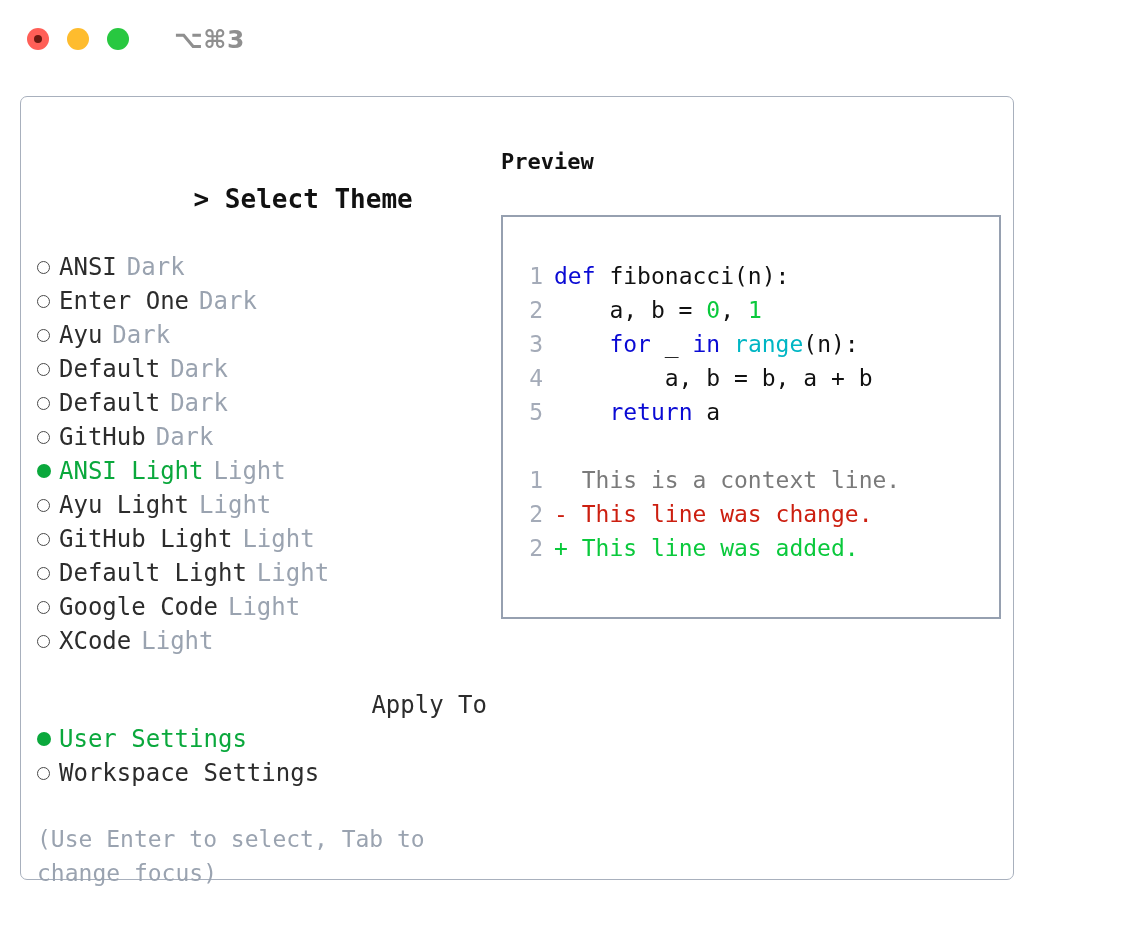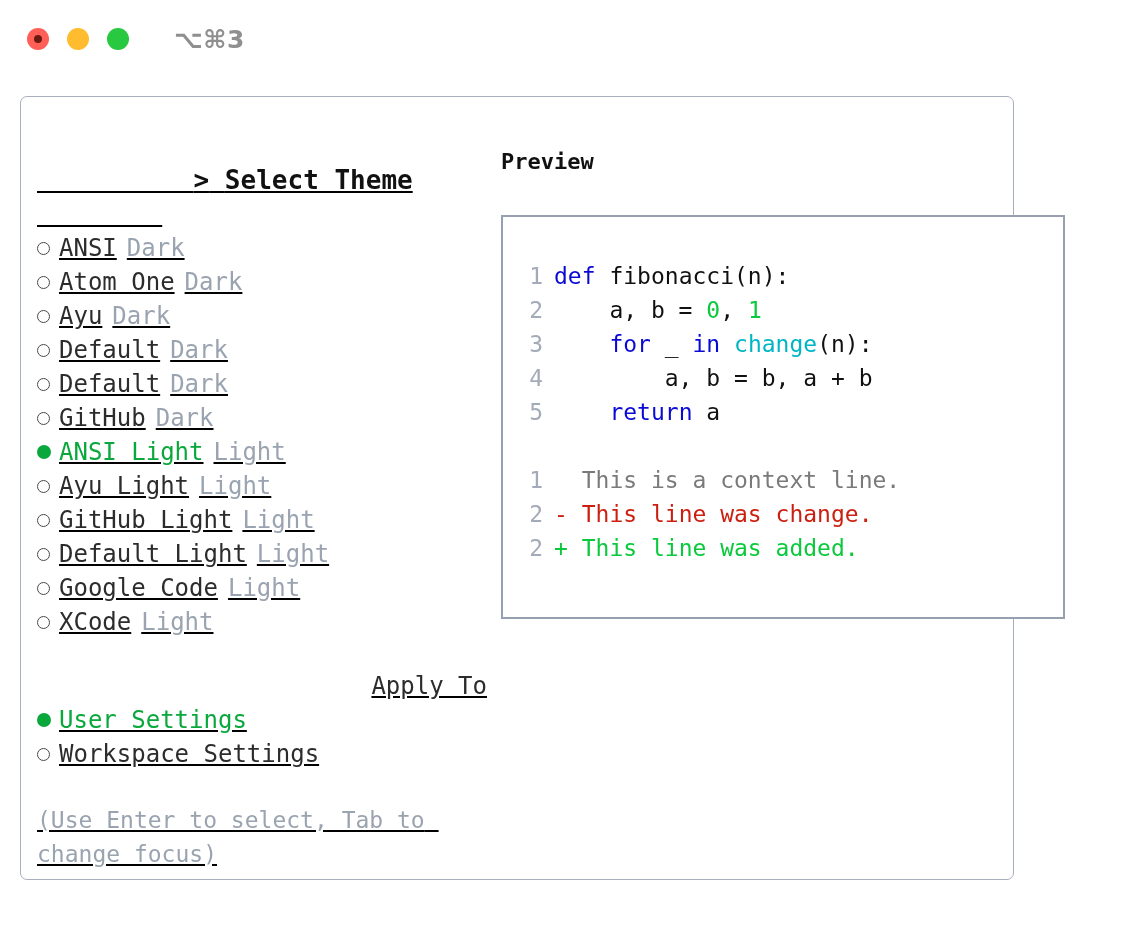--- a/index.html
+++ b/index.html
@@ -84,23 +84,22 @@
     position: absolute;
     left: 0; top: 0;
     width: 100%;
     height: 100%;
   }
 
   
   .left-col {
     position: absolute;
     left: 16px;
-    top: 32px;
+    top: 51px;
     width: 450px;
-    text-decoration: underline;
   }
 
   .section-head {
     font-size: 26px;
     font-weight: bold;
     color: #111111;
     line-height: 34px;
     white-space: pre;
   }
   .section-head .caret { display: inline; }
@@ -165,21 +164,21 @@
     width: 500px;
   }
   .preview-head {
     font-size: 22px;
     font-weight: bold;
     color: #111111;
     line-height: 34px;
   }
   .preview-box {
     margin-top: 36px;
-    width: 564px;
+    width: 500px;
     height: 404px;
     box-sizing: border-box;
     border: 2px solid #96a0b0;
     background: #ffffff;
     padding: 42px 0 0 18px;
   }
 
   .code-line {
     font-size: 23px;
     line-height: 34px;
@@ -221,21 +220,21 @@
     <div class="columns">
 
       <div class="left-col">
 
         <div class="section-head">
           <span class="caret">&gt;</span><span> </span><span>Select Theme</span>
         </div>
 
         <div id="theme-list">
             <div class="opt-row"><span class="bullet"><span class="glyph-off"></span></span><span class="opt-label">ANSI</span><span class="opt-tag">Dark</span></div>
-            <div class="opt-row"><span class="bullet"><span class="glyph-off"></span></span><span class="opt-label">Atom One</span><span class="opt-tag">Dark</span></div>
+            <div class="opt-row"><span class="bullet"><span class="glyph-off"></span></span><span class="opt-label">Enter One</span><span class="opt-tag">Dark</span></div>
             <div class="opt-row"><span class="bullet"><span class="glyph-off"></span></span><span class="opt-label">Ayu</span><span class="opt-tag">Dark</span></div>
             <div class="opt-row"><span class="bullet"><span class="glyph-off"></span></span><span class="opt-label">Default</span><span class="opt-tag">Dark</span></div>
             <div class="opt-row"><span class="bullet"><span class="glyph-off"></span></span><span class="opt-label">Default</span><span class="opt-tag">Dark</span></div>
             <div class="opt-row"><span class="bullet"><span class="glyph-off"></span></span><span class="opt-label">GitHub</span><span class="opt-tag">Dark</span></div>
             <div class="opt-row selected"><span class="bullet"><span class="glyph-on"></span></span><span class="opt-label">ANSI Light</span><span class="opt-tag">Light</span></div>
             <div class="opt-row"><span class="bullet"><span class="glyph-off"></span></span><span class="opt-label">Ayu Light</span><span class="opt-tag">Light</span></div>
             <div class="opt-row"><span class="bullet"><span class="glyph-off"></span></span><span class="opt-label">GitHub Light</span><span class="opt-tag">Light</span></div>
             <div class="opt-row"><span class="bullet"><span class="glyph-off"></span></span><span class="opt-label">Default Light</span><span class="opt-tag">Light</span></div>
             <div class="opt-row"><span class="bullet"><span class="glyph-off"></span></span><span class="opt-label">Google Code</span><span class="opt-tag">Light</span></div>
             <div class="opt-row"><span class="bullet"><span class="glyph-off"></span></span><span class="opt-label">XCode</span><span class="opt-tag">Light</span></div>
@@ -253,21 +252,21 @@
         <div class="hint">(Use Enter to select, Tab to change focus)</div>
       </div>
 
       <div class="right-col">
         <div class="preview-head">Preview</div>
 
         <div class="preview-box">
           <div id="code-block">
               <div class="code-line"><span class="ln">1</span><span class="kw">def </span><span class="plain">fibonacci(n):</span></div>
               <div class="code-line"><span class="ln">2</span><span class="plain">    a, b = </span><span class="num">0</span><span class="plain">, </span><span class="num">1</span></div>
-              <div class="code-line"><span class="ln">3</span><span class="plain">    </span><span class="kw">for</span><span class="plain"> _ </span><span class="kw">in</span><span class="plain"> </span><span class="fn">change</span><span class="plain">(n):</span></div>
+              <div class="code-line"><span class="ln">3</span><span class="plain">    </span><span class="kw">for</span><span class="plain"> _ </span><span class="kw">in</span><span class="plain"> </span><span class="fn">range</span><span class="plain">(n):</span></div>
               <div class="code-line"><span class="ln">4</span><span class="plain">        a, b = b, a + b</span></div>
               <div class="code-line"><span class="ln">5</span><span class="plain">    </span><span class="kw">return</span><span class="plain"> a</span></div>
             </div>
           <div class="blank-line"></div>
           <div id="diff-block">
               <div class="code-line"><span class="ln">1</span><span class="diff-ctx"> </span><span class="diff-ctx"> This is a context line.</span></div>
               <div class="code-line"><span class="ln">2</span><span class="diff-del">-</span><span class="diff-del"> This line was change.</span></div>
               <div class="code-line"><span class="ln">2</span><span class="diff-add">+</span><span class="diff-add"> This line was added.</span></div>
             </div>
         </div>

